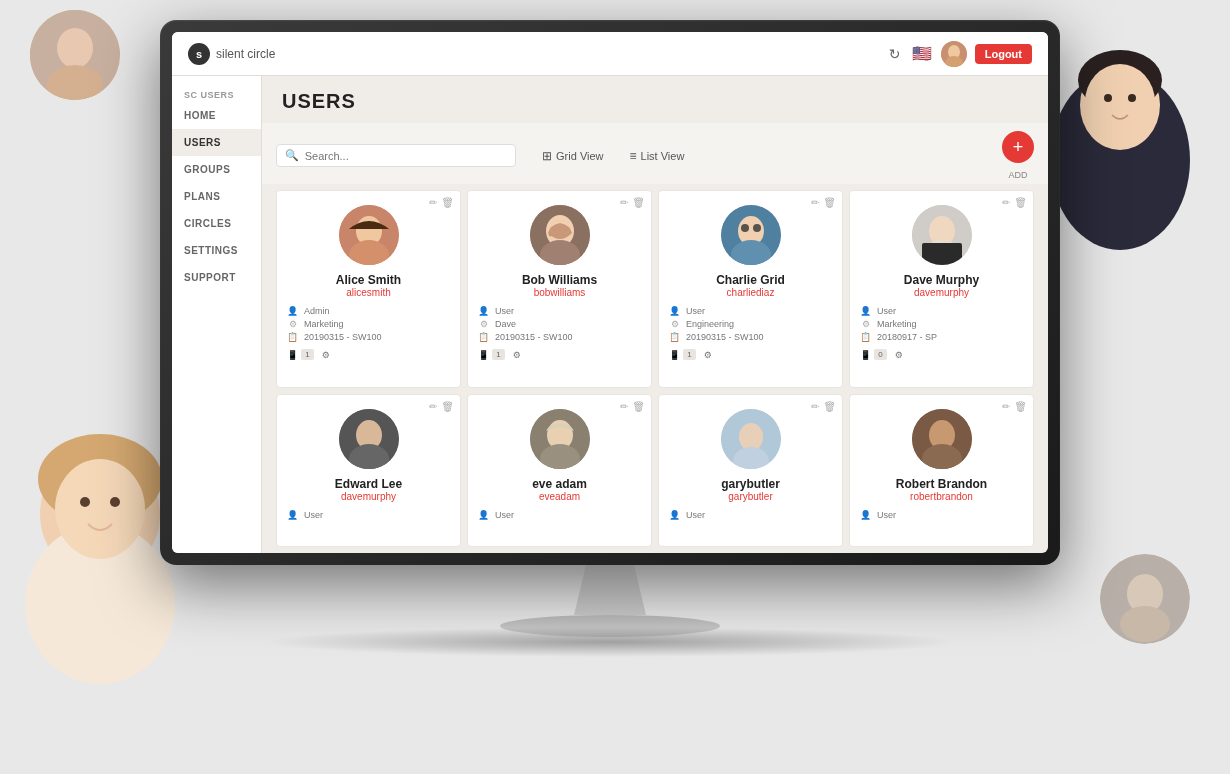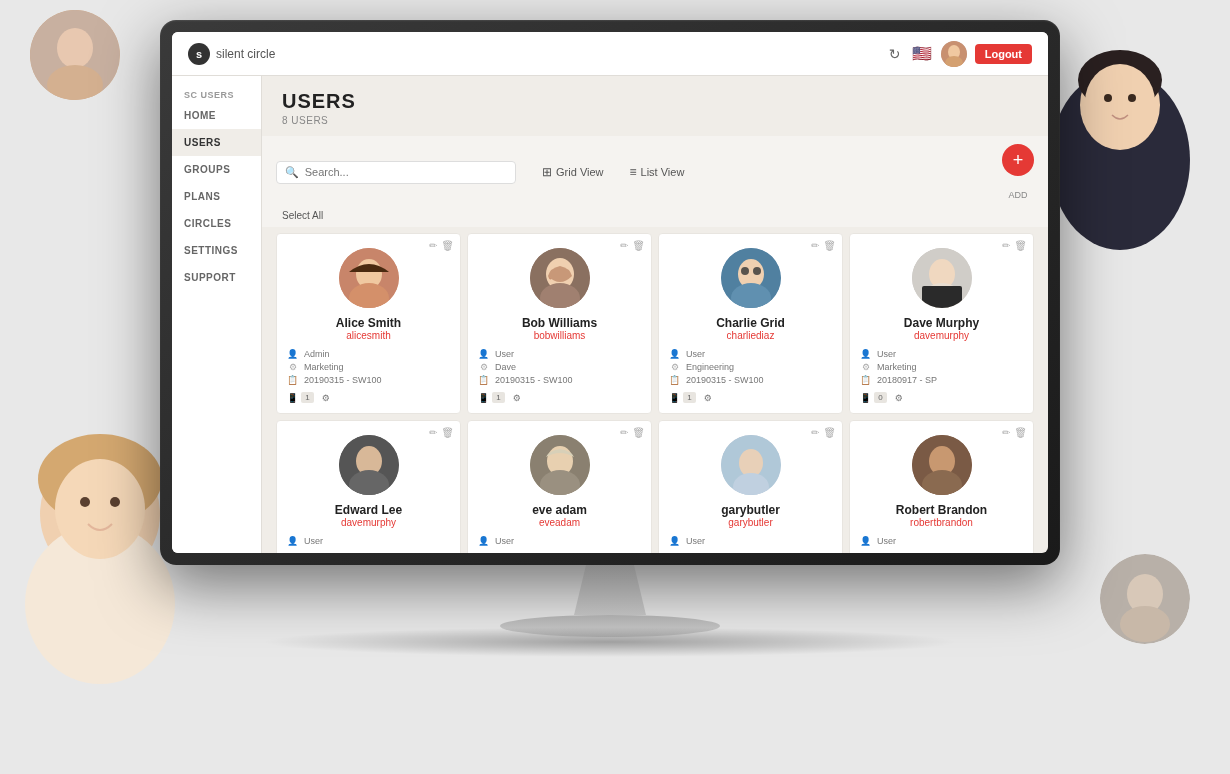--- a/index.html
+++ b/index.html
@@ -246,21 +246,21 @@
       display: flex;
       align-items: center;
       justify-content: center;
       margin-left: auto;
       line-height: 1;
     }
     .add-label {
       font-size: 9px;
       color: #888;
       text-align: right;
-      margin-top: 14px;
+      margin-top: 7px;
       text-transform: uppercase;
     }
     .add-container {
       display: flex;
       flex-direction: column;
       align-items: center;
     }
 
     .select-all-bar {
       padding: 6px 20px;
@@ -515,21 +515,20 @@
           <div class="sidebar-item">PLANS</div>
           <div class="sidebar-item">CIRCLES</div>
           <div class="sidebar-item">SETTINGS</div>
           <div class="sidebar-item">SUPPORT</div>
         </div>
 
         <div class="main-content">
 
           <div class="page-header">
             <div class="page-title">USERS</div>
-            <div class="page-count">8 USERS</div>
           </div>
 
           <div class="toolbar-row1">
             <div class="search-box">
               <span style="color:#aaa;font-size:11px;">🔍</span>
               <input type="text" placeholder="Search..." style="">
             </div>
             <div class="view-toggle">
               <div class="view-btn">
                 <span style="font-size:12px;">⊞</span>
@@ -540,23 +539,20 @@
                 <span>List View</span>
               </div>
             </div>
             <div class="add-container" style="margin-left:auto;">
               <button class="add-btn">+</button>
               <div class="add-label">ADD</div>
             </div>
           </div>
 
 
-          <div class="select-all-bar">
-            <span>Select All</span>
-          </div>
 
           <div class="users-grid" id="users-grid">
           <div class="user-card">
     <div class="card-actions">
       <span class="card-action-icon">✏</span>
       <span class="card-action-icon">🗑</span>
     </div>
     <div class="user-avatar avatar-alice">
       <svg width="60" height="60" viewBox="0 0 60 60">
                     <circle cx="30" cy="30" r="30" fill="#c8856a"></circle>

